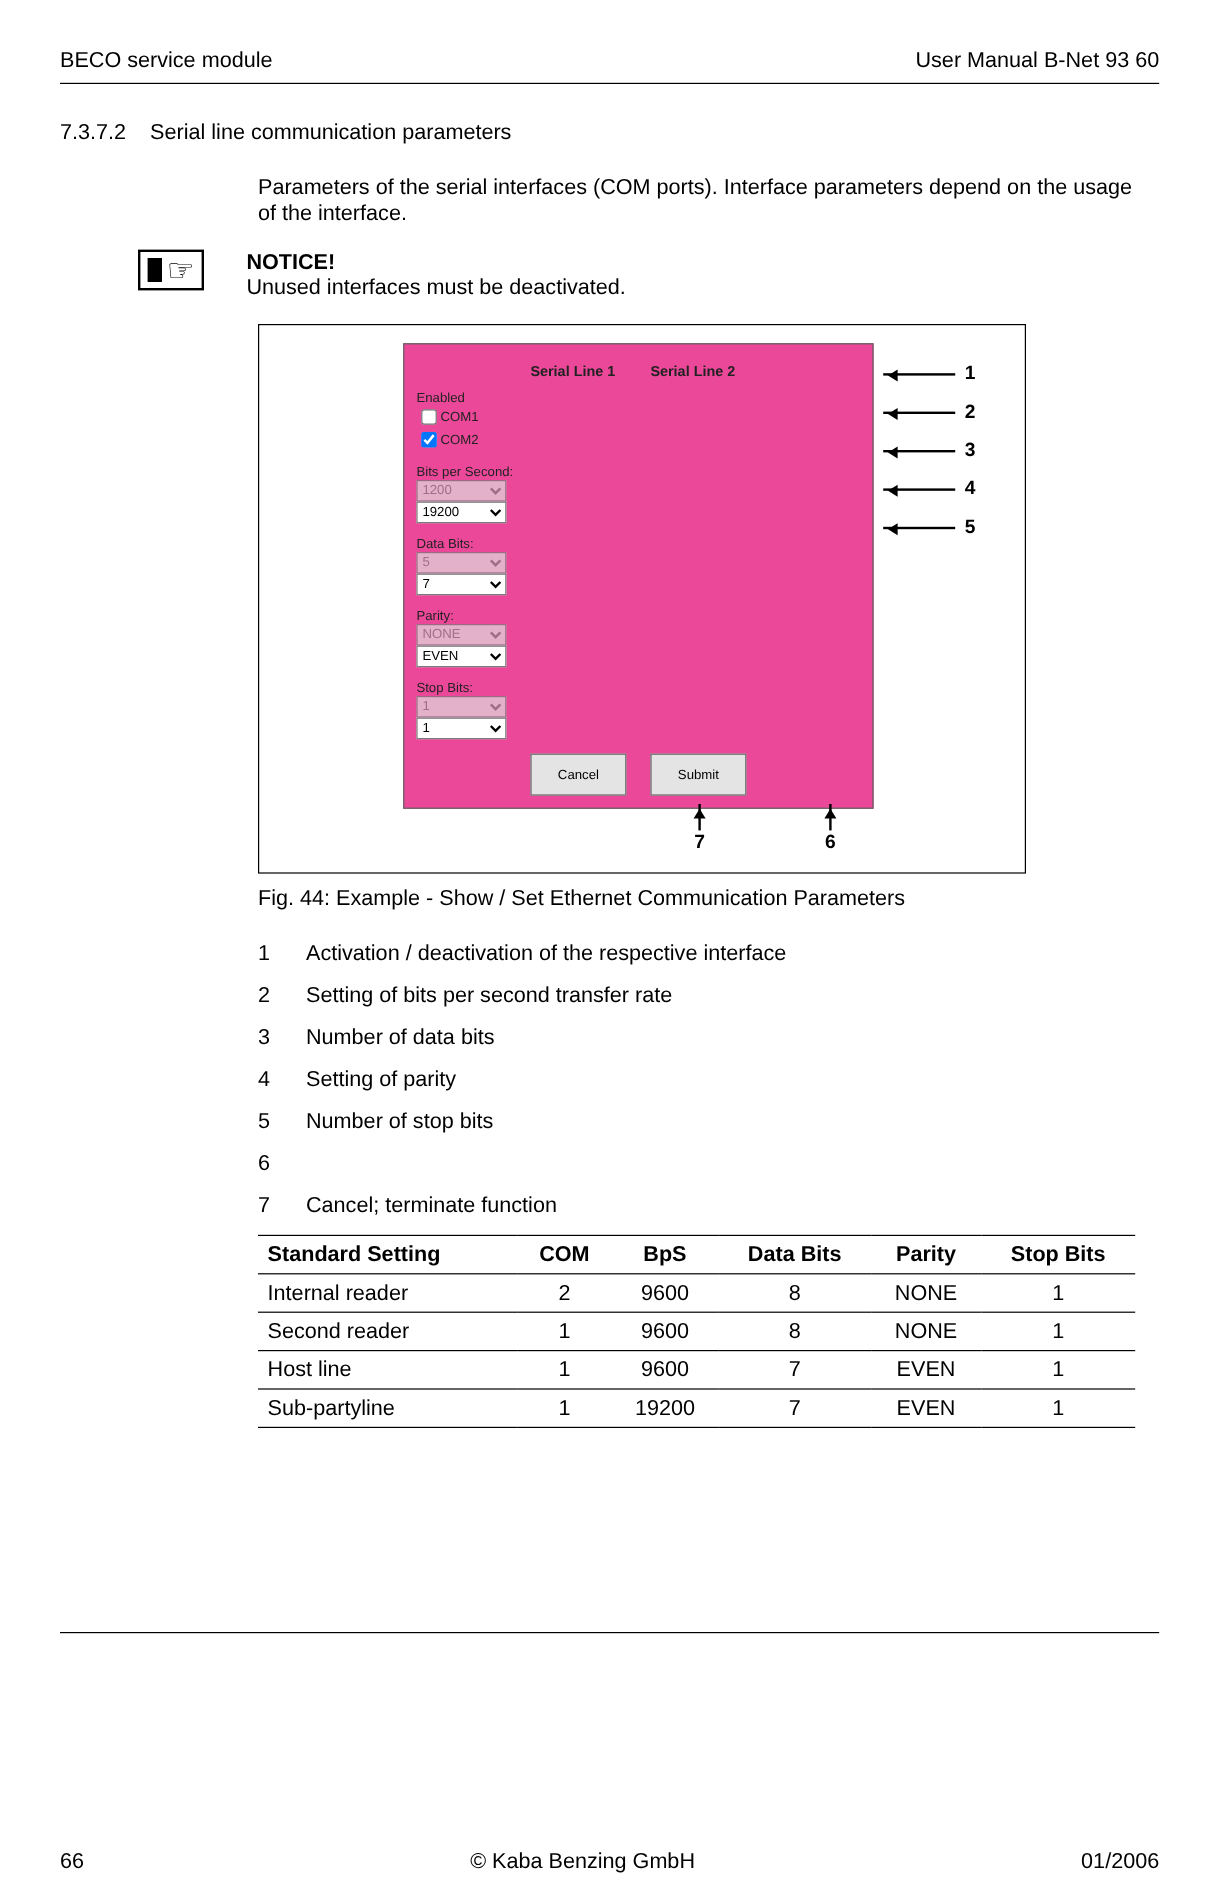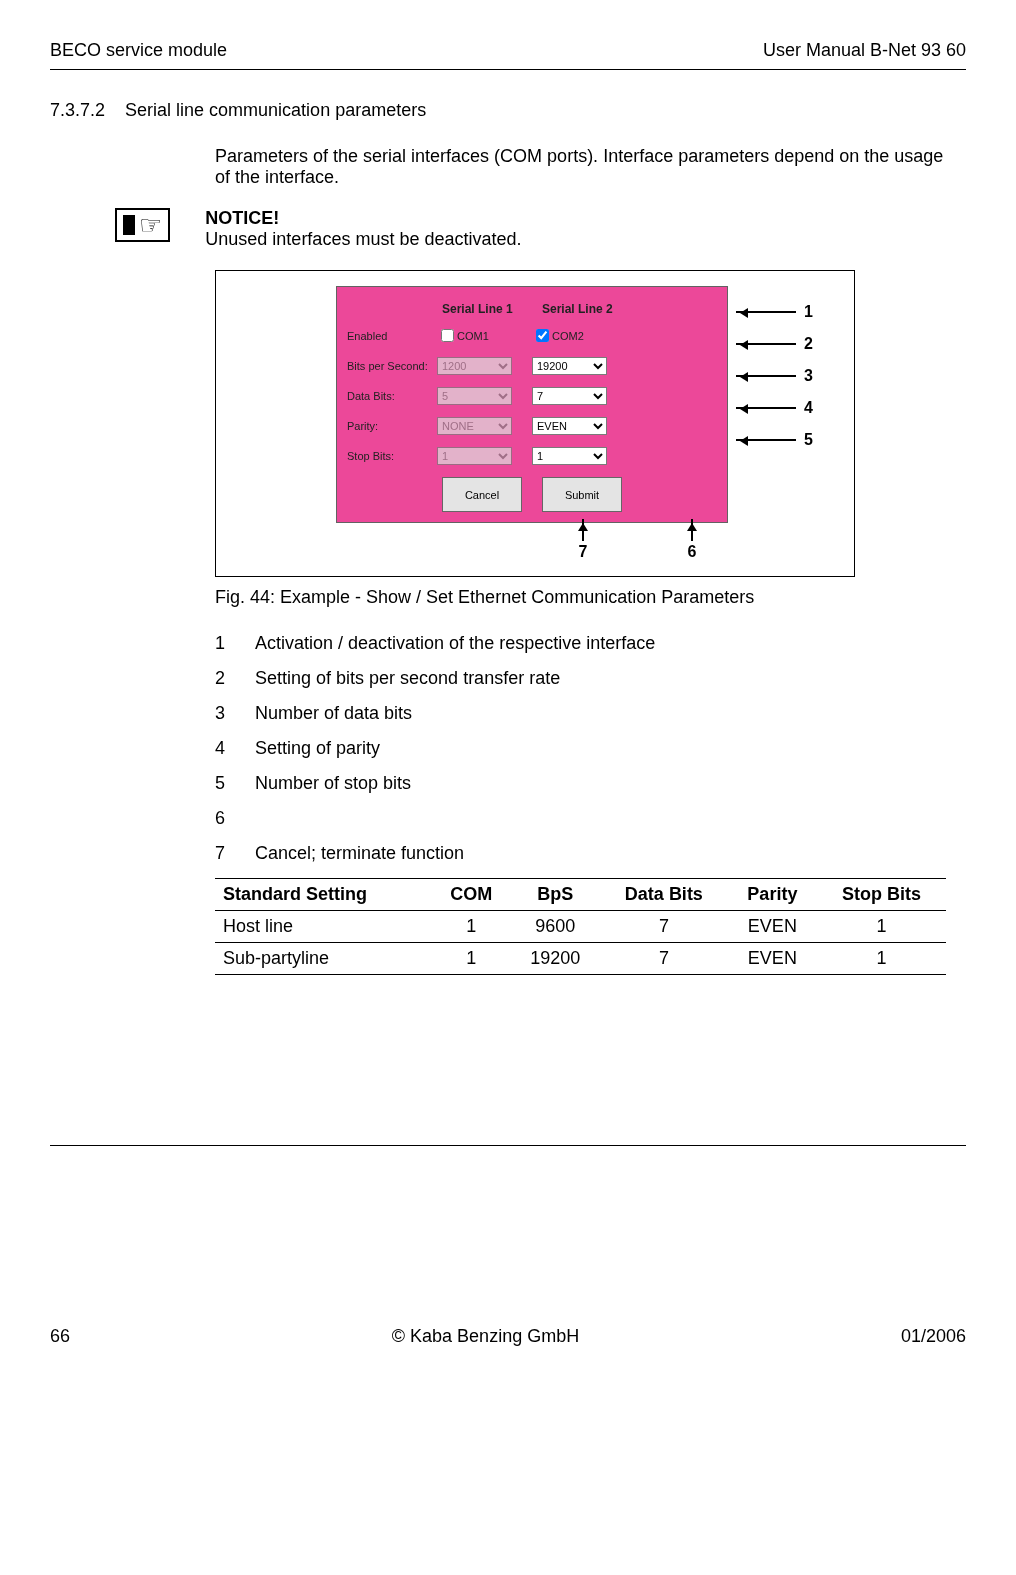--- a/index.html
+++ b/index.html
@@ -84,22 +84,23 @@
     .panel-headers {
       display: flex;
       font-weight: bold;
       font-size: 12px;
       margin-bottom: 10px;
     }
     .panel-headers .label-col { width: 90px; }
     .panel-headers .col { width: 95px; text-align: left; padding-left: 5px; }
     .panel-row {
       display: flex;
-      align-items: center;
+      align-items: flex-start;
       margin-bottom: 12px;
+      flex-direction: column;
     }
     .panel-row .label-col { width: 90px; font-size: 11px; }
     .panel-row .col { width: 95px; display:flex; align-items:center; }
     .chk { margin-right: 3px; }
     .sel {
       width: 75px;
       height: 18px;
       font-size: 11px;
       background: #fff;
       border: 1px solid #7a7a7a;
@@ -364,20 +365,36 @@
         <th>Standard Setting</th>
         <th>COM</th>
         <th>BpS</th>
         <th>Data Bits</th>
         <th>Parity</th>
         <th>Stop Bits</th>
       </tr>
     </thead>
     <tbody>
       <tr>
+        <td>Internal reader</td>
+        <td>2</td>
+        <td>9600</td>
+        <td>8</td>
+        <td>NONE</td>
+        <td>1</td>
+      </tr>
+      <tr>
+        <td>Second reader</td>
+        <td>1</td>
+        <td>9600</td>
+        <td>8</td>
+        <td>NONE</td>
+        <td>1</td>
+      </tr>
+      <tr>
         <td>Host line</td>
         <td>1</td>
         <td>9600</td>
         <td>7</td>
         <td>EVEN</td>
         <td>1</td>
       </tr>
       <tr>
         <td>Sub-partyline</td>
         <td>1</td>

